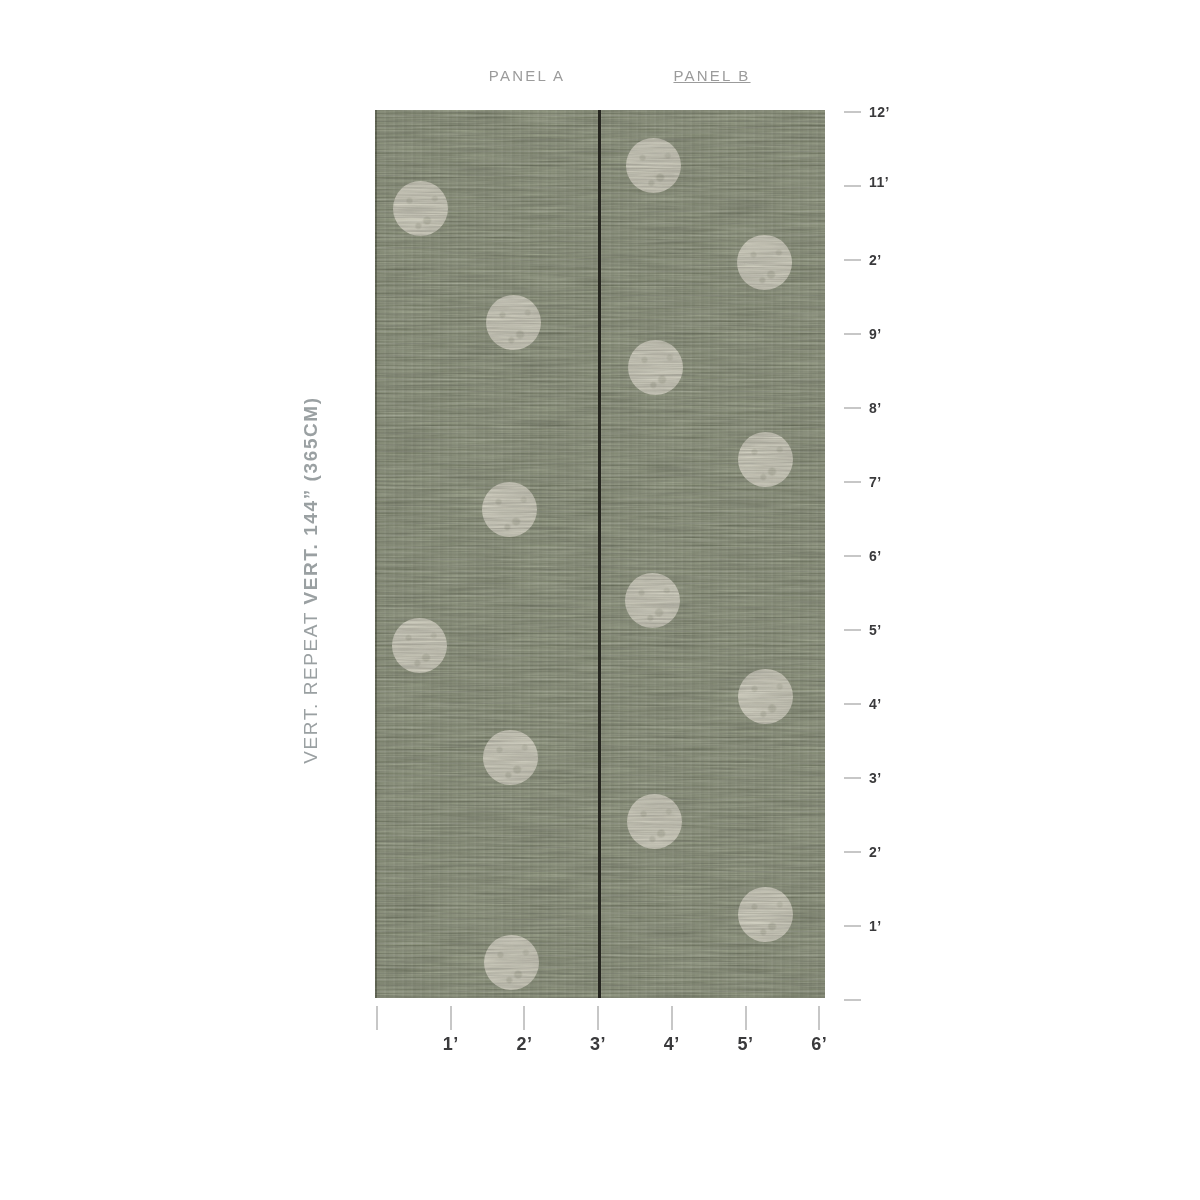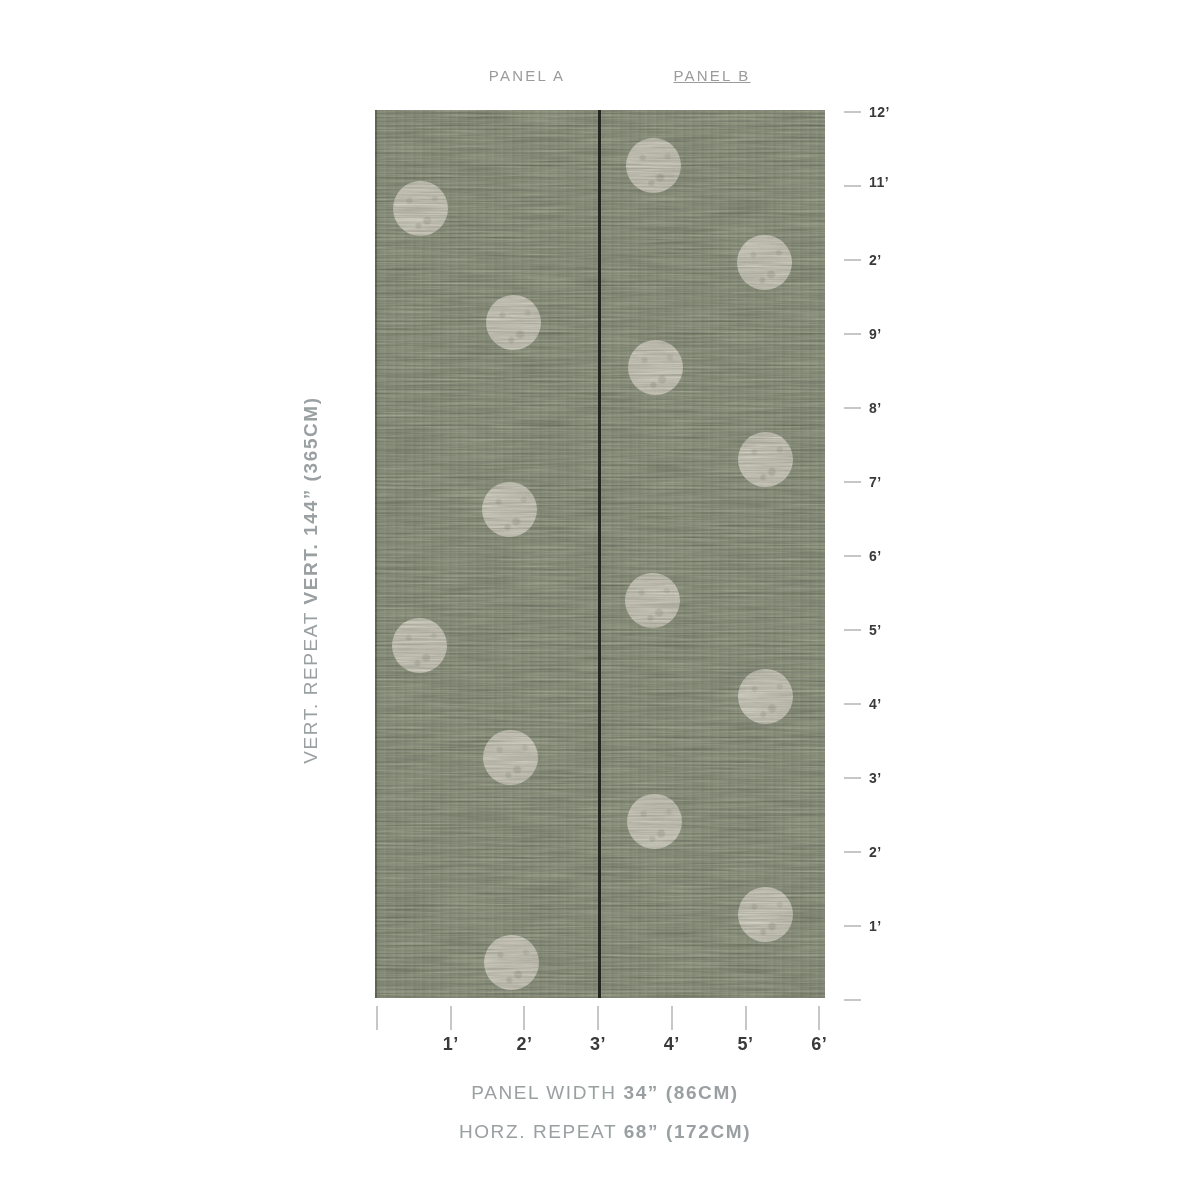--- a/index.html
+++ b/index.html
@@ -220,21 +220,15 @@
       <div class="h-tick" style="left: 744.5px;"></div>
       <div class="h-tick-label" style="left: 745.5px;">5’</div>
       <div class="h-tick" style="left: 818.2px;"></div>
       <div class="h-tick-label" style="left: 819.2px;">6’</div>
     </div>
 
   <div class="vert-annotation">
     <span>VERT. REPEAT </span><span class="bold-part">VERT. 144” (365CM)</span>
   </div>
 
-  <div class="bottom-annotation line1">
-    <span>PANEL WIDTH </span><span class="bold-part">34” (86CM)</span>
-  </div>
-
-  <div class="bottom-annotation line2">
-    <span>HORZ. REPEAT </span><span class="bold-part">68” (172CM)</span>
-  </div>
+
 
 </div>
 
 </body></html>

